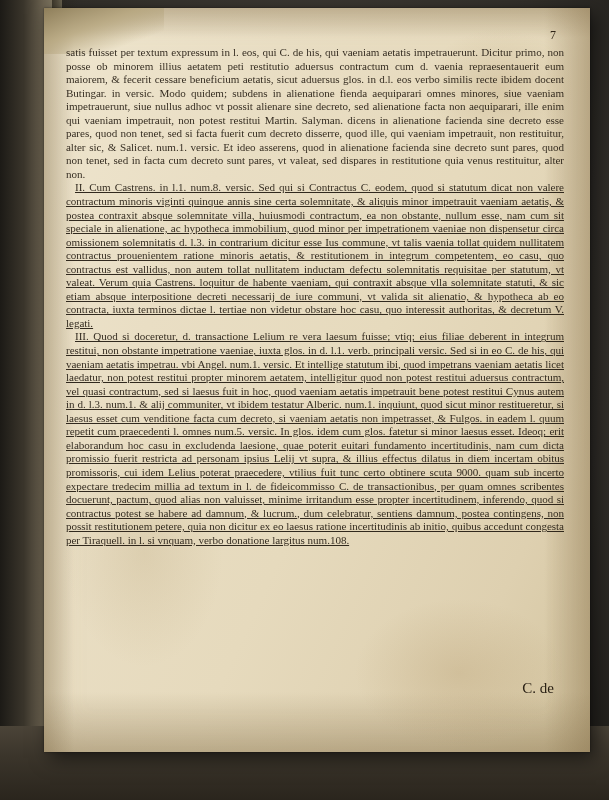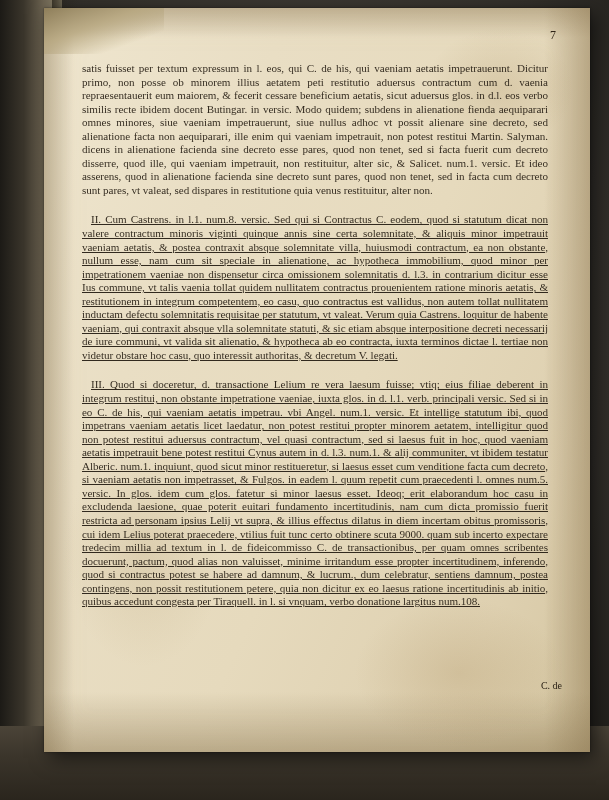--- a/index.html
+++ b/index.html
@@ -127,42 +127,42 @@
     width: 498px;
     color: #241c12;
     font-family: "Liberation Serif", serif;
     font-size: 11.1px;
     line-height: 13.55px;
     text-align: justify;
     text-justify: inter-word;
     letter-spacing: -0.05px;
   }
   .text-block p {
-    margin: 16px;
+    margin: 0;
     text-indent: 0;
   }
   .text-block p.indent {
     text-indent: 9px;
     text-decoration: underline;
   }
 
   .folio {
     position: absolute;
     right: 34px;
     top: 20px;
     font-family: "Liberation Serif", serif;
     font-size: 12px;
     color: #2e2417;
   }
 
   .catchword {
     position: absolute;
-    right: 28px;
+    right: 36px;
     font-family: "Liberation Serif", serif;
-    font-size: 10px;
+    font-size: 15px;
     color: #2a2115;
   }
 
   .ink-fade { opacity: 0.93; }
 </style>
 </head>
 <body>
 
 <div id="page">
   <div class="surround"></div>

